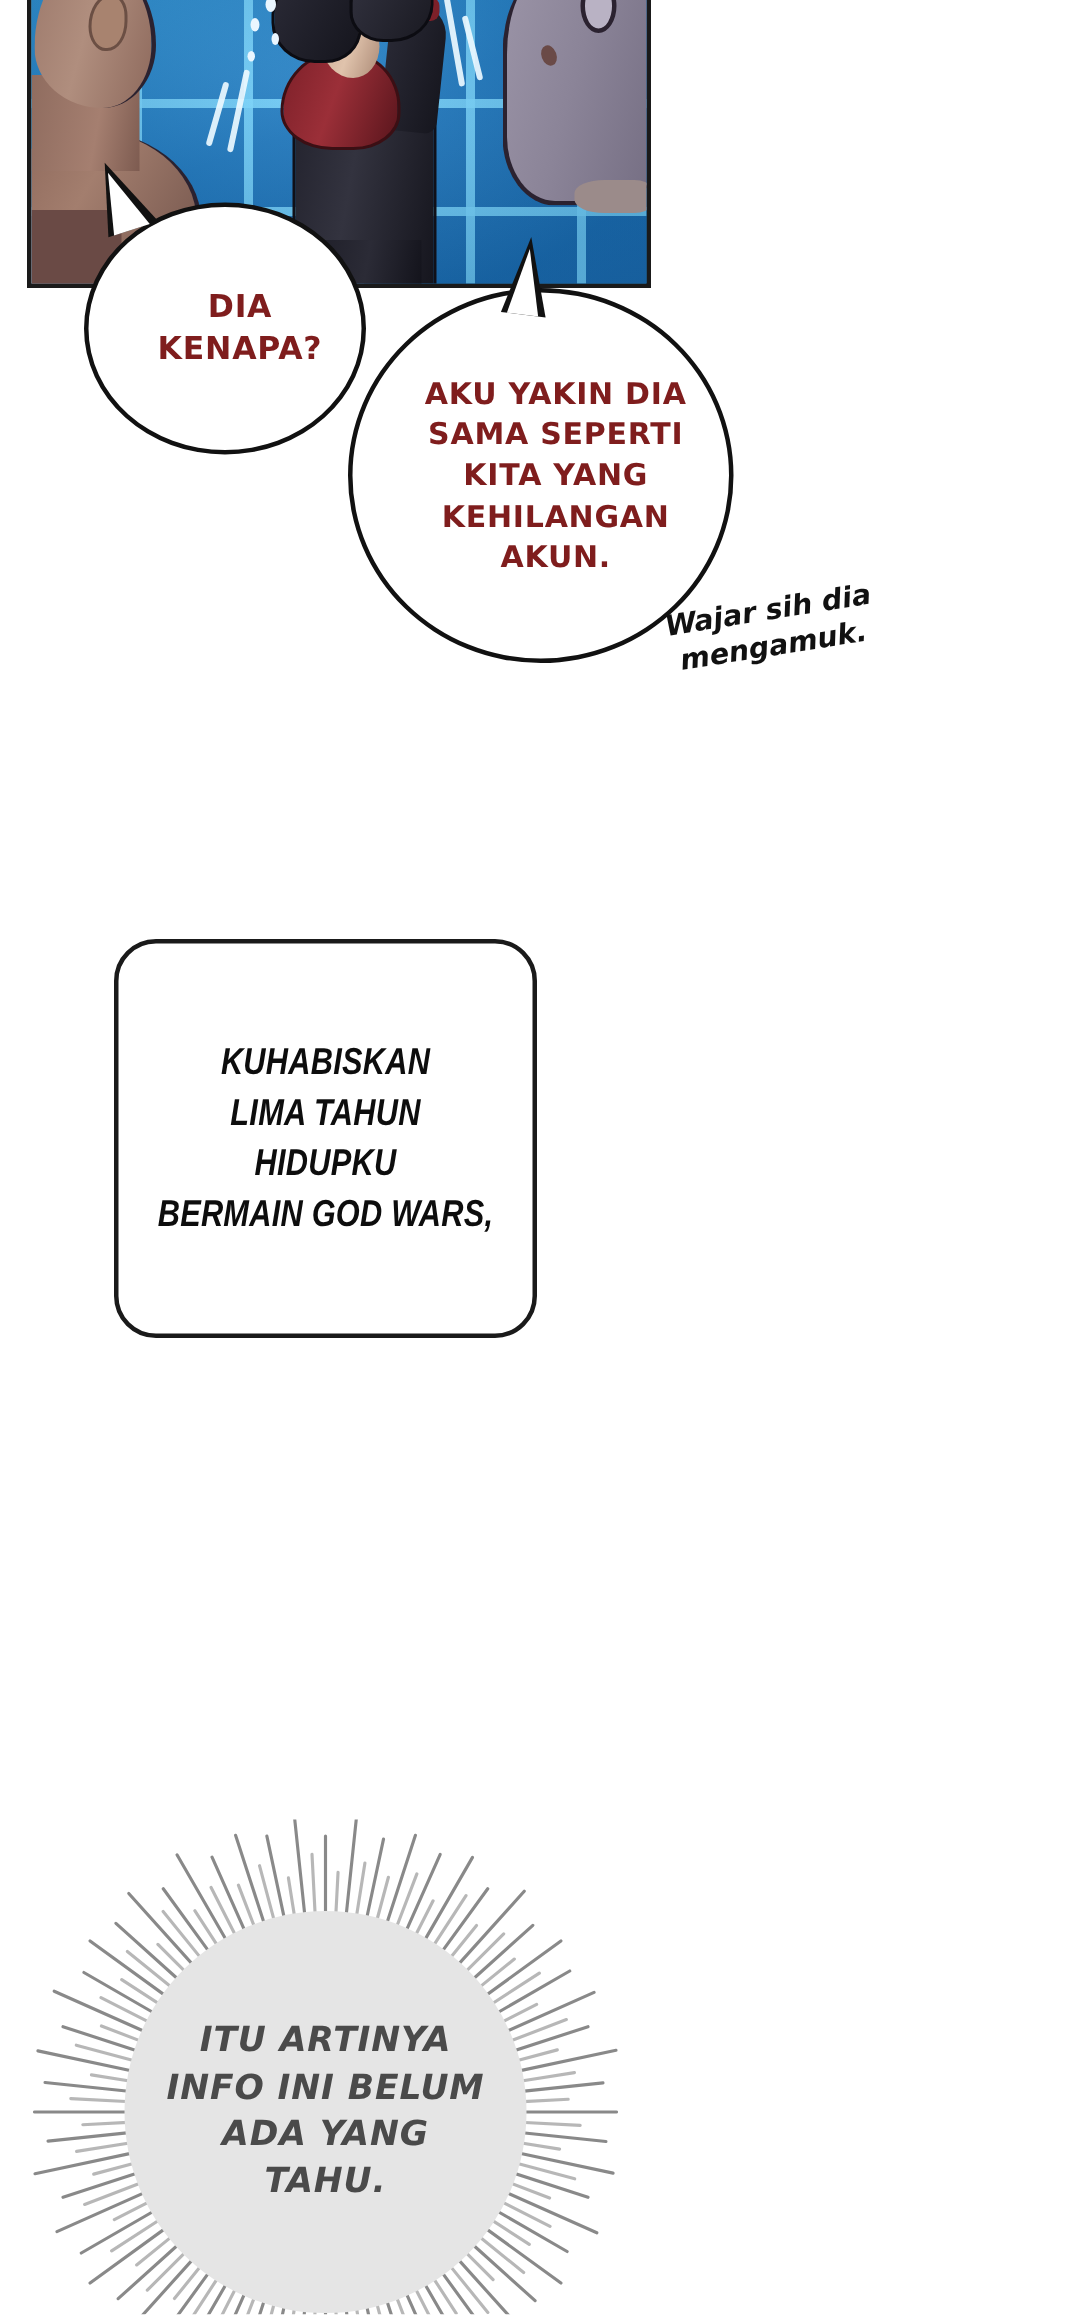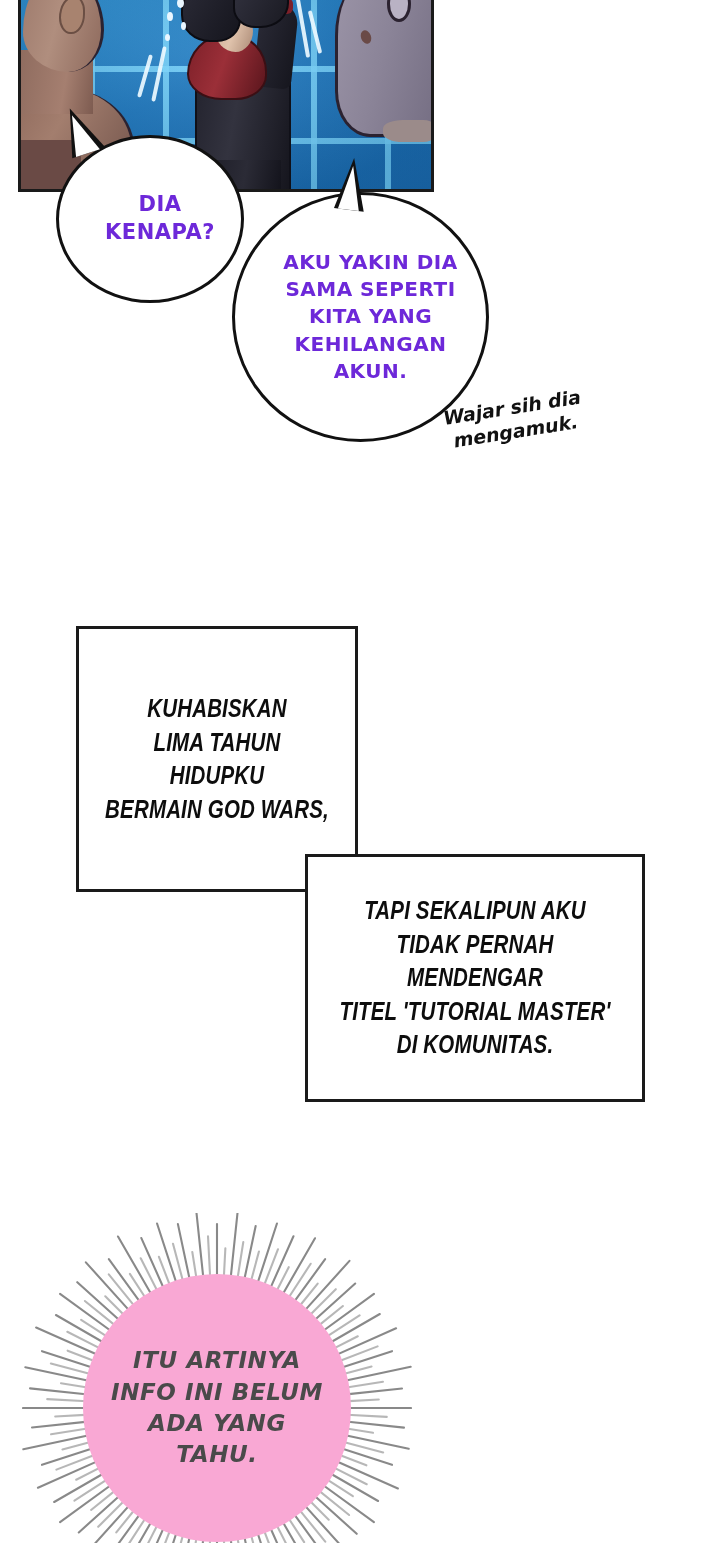--- a/index.html
+++ b/index.html
@@ -222,21 +222,21 @@
     border-radius: 50%;
     display: flex;
     align-items: center;
     justify-content: center;
     text-align: center;
     box-sizing: border-box;
   }
   .bubble-text {
     font-family: "DejaVu Sans", sans-serif;
     font-weight: 700;
-    color: #6d28d9;
+    color: #7f1d1d;
     letter-spacing: 0.5px;
     white-space: pre-line;
     margin-left: 20px;
   }
   #bubble-1 {
     left: 56px;
     top: 135px;
     width: 188px;
     height: 168px;
     z-index: 20;
@@ -333,20 +333,21 @@
     letter-spacing: 0.2px;
     transform: scaleX(0.82);
     transform-origin: center center;
   }
   #narr-1 {
     left: 76px;
     top: 626px;
     width: 282px;
     height: 266px;
     z-index: 6;
+    border-radius: 28px;
   }
   #narr-1 .narr-text { font-size: 25px; }
   #narr-2 {
     left: 305px;
     top: 854px;
     width: 340px;
     height: 248px;
     z-index: 7;
   }
   #narr-2 .narr-text { font-size: 25px; }
@@ -365,21 +366,21 @@
     inset: 0;
   }
   #burst .core {
     position: absolute;
     left: 50%;
     top: 50%;
     transform: translate(-50%, -50%);
     width: 268px;
     height: 268px;
     border-radius: 50%;
-    background: #f9a8d4;
+    background: #e5e5e5;
     display: flex;
     align-items: center;
     justify-content: center;
   }
   #burst .burst-text {
     font-family: "DejaVu Sans", sans-serif;
     font-weight: 700;
     font-style: italic;
     font-size: 23px;
     line-height: 1.36;
@@ -450,26 +451,20 @@
 
   <div id="handwritten">Wajar sih dia
 mengamuk.</div>
 
   <div class="narr-box" id="narr-1">
     <div class="narr-text">KUHABISKAN
 LIMA TAHUN HIDUPKU
 BERMAIN GOD WARS,</div>
   </div>
 
-  <div class="narr-box" id="narr-2">
-    <div class="narr-text">TAPI SEKALIPUN AKU
-TIDAK PERNAH MENDENGAR
-TITEL 'TUTORIAL MASTER'
-DI KOMUNITAS.</div>
-  </div>
 
   <div id="burst">
     <svg class="rays" viewBox="0 0 390 390">
       <g id="ray-group" stroke="#7d7d7d" stroke-width="2.1" stroke-linecap="round">
           <line x1="323.00" y1="195.00" x2="389.00" y2="195.00" stroke="#7d7d7d" opacity="0.9"></line>
           <line x1="324.82" y1="201.80" x2="364.77" y2="203.90" stroke="#7d7d7d" opacity="0.55"></line>
           <line x1="326.28" y1="208.80" x2="381.97" y2="214.65" stroke="#7d7d7d" opacity="0.9"></line>
           <line x1="321.42" y1="215.02" x2="351.05" y2="219.72" stroke="#7d7d7d" opacity="0.55"></line>
           <line x1="322.16" y1="222.03" x2="386.72" y2="235.75" stroke="#7d7d7d" opacity="0.9"></line>
           <line x1="322.50" y1="229.16" x2="361.14" y2="239.52" stroke="#7d7d7d" opacity="0.55"></line>

